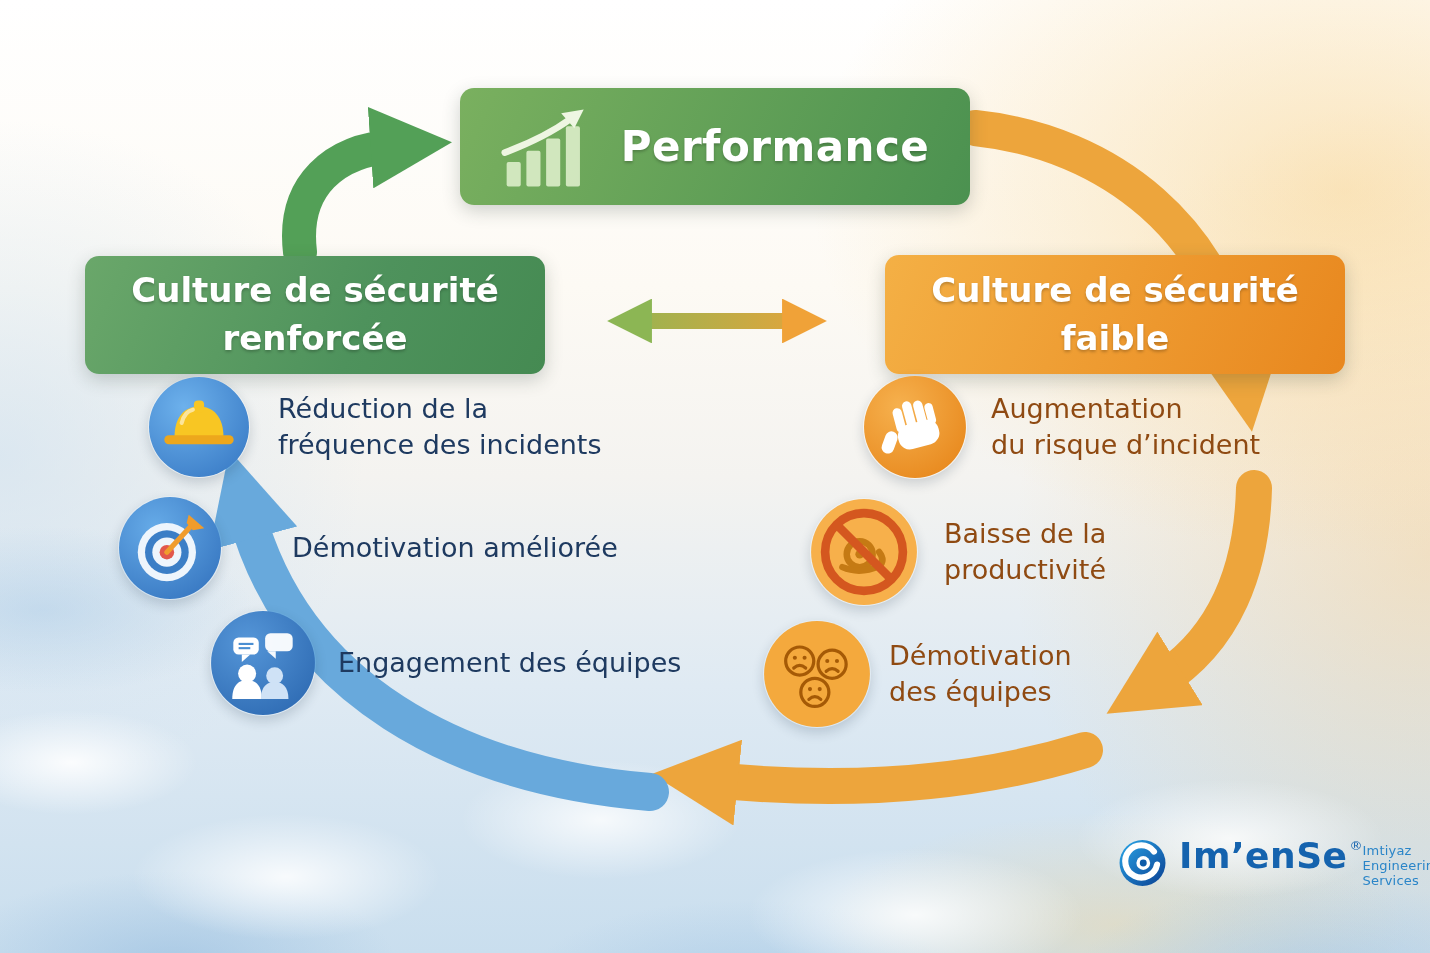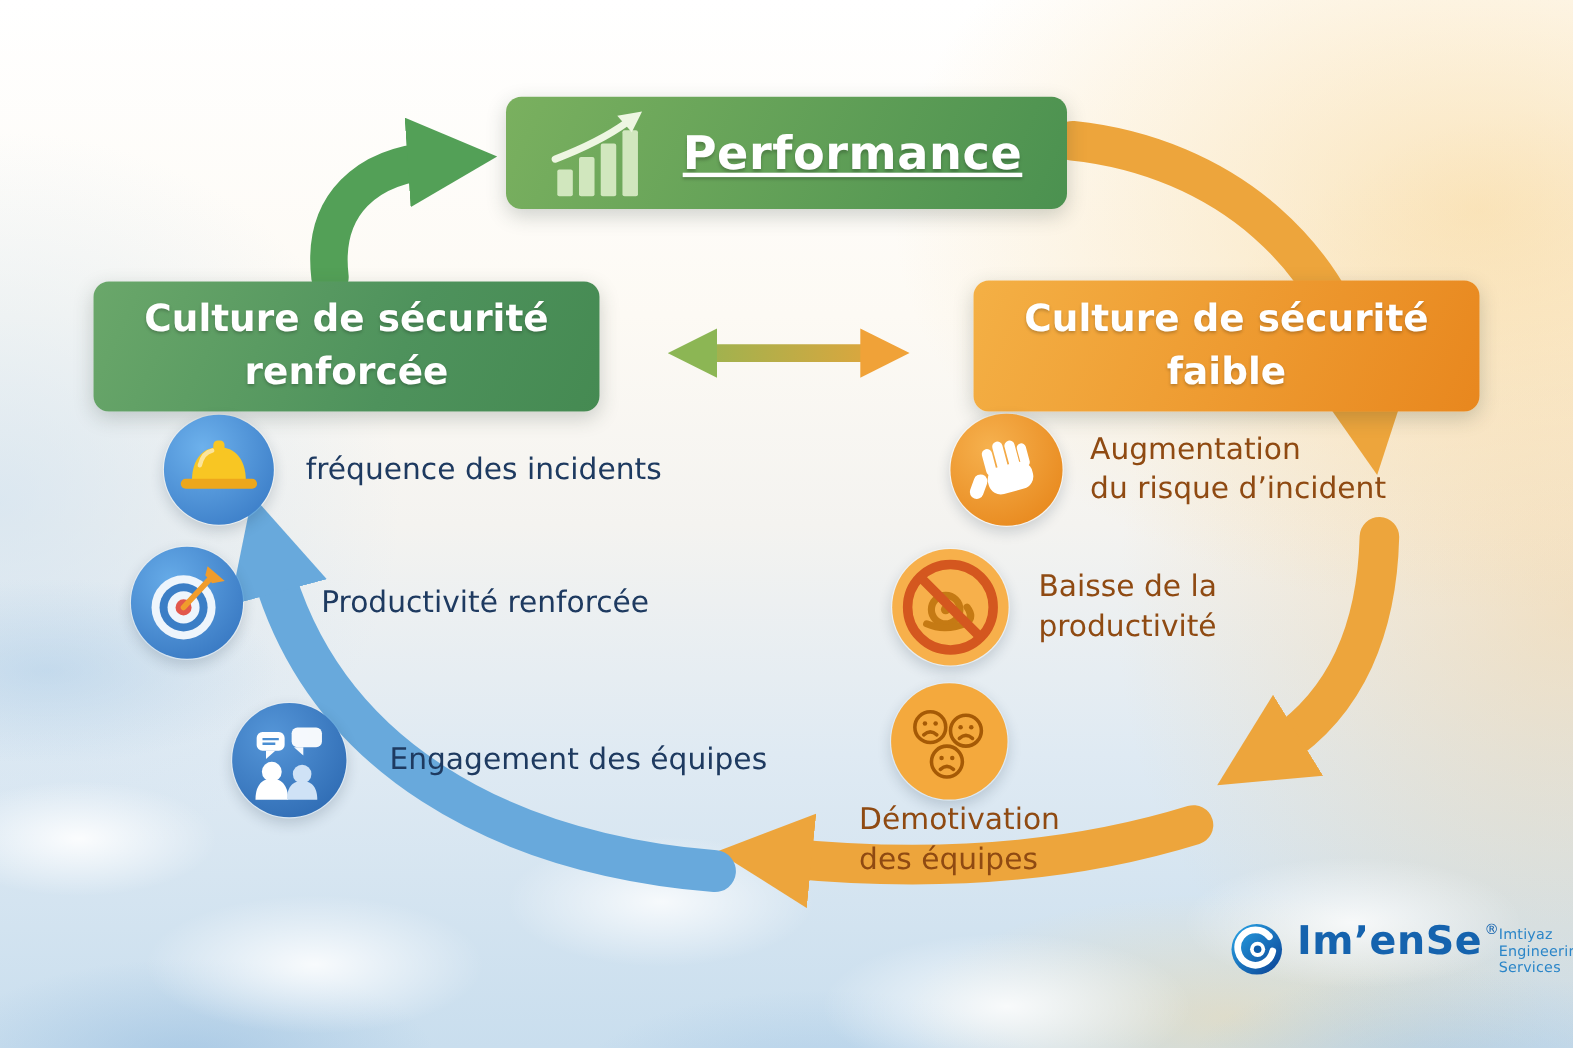--- a/index.html
+++ b/index.html
@@ -26,22 +26,22 @@
       radial-gradient(ellipse 320px 130px at 52% 104%, rgba(150,190,225,0.45), transparent 70%),
       radial-gradient(ellipse 340px 130px at 92% 102%, rgba(160,196,228,0.5), transparent 70%),
       radial-gradient(ellipse 420px 160px at 78% 97%, rgba(250,216,150,0.4), transparent 70%);
   }
 
   .arrows { position:absolute; left:0; top:0; z-index:1; pointer-events:none; }
 
   .box { position:absolute; z-index:2; display:flex; align-items:center; justify-content:center;
     border-radius:14px; box-shadow:0 6px 18px rgba(40,60,50,0.22); color:#ffffff;
     text-shadow:0 2px 3px rgba(0,0,0,0.22); }
-  .perf-box { left:460px; top:88px; width:510px; height:102px; gap:26px;
-    background:linear-gradient(115deg,#7ab05f 0%, #4b9150 100%);text-decoration:underline; }
+  .perf-box { left:460px; top:88px; width:510px; height:117px; gap:26px;
+    background:linear-gradient(115deg,#7ab05f 0%, #4b9150 100%); }
   .perf-label { font-size:42px; font-weight:bold; letter-spacing:0.5px; }
   .perf-icon { width:94px; height:80px; }
   .perf-icon svg { display:block; width:100%; height:100%; }
 
   .culture-box { flex-direction:column; font-size:34px; font-weight:bold; line-height:1.4; text-align:center;margin-top:17px; }
   .culture-box span { display:block; }
   .left-box { left:85px; top:239px; width:460px; height:118px;
     background:linear-gradient(115deg,#6aa76a 0%, #4e925c 60%, #458a52 100%); }
   .right-box { left:885px; top:238px; width:460px; height:119px;
     background:linear-gradient(115deg,#f4b045 0%, #e8871e 100%); }
@@ -134,20 +134,21 @@
             </radialGradient>
           </defs>
         <circle cx="50" cy="50" r="49" fill="url(#b1)"></circle>
         <path d="M26 60 C26 40 36 30 50 30 C64 30 74 40 74 60 Z" fill="#f8c623"></path>
         <rect x="45" y="24" width="10" height="12" rx="4" fill="#f8c623"></rect>
         <rect x="16" y="58" width="68" height="9" rx="4.5" fill="#eda71c"></rect>
         <path d="M33 46 C35 38 39 34 44 33" stroke="#ffffff" opacity="0.55" stroke-width="4" fill="none" stroke-linecap="round"></path>
       </svg>
     </span>
     <div class="item-text left-text" style="margin-left:28px;">
+      <span>Réduction de la</span>
       <span>fréquence des incidents</span>
     </div>
   </div>
 
   <div class="item" style="left:118px; top:496px;">
     <span class="icon-circle" style="width:104px;height:104px;">
       <svg viewBox="0 0 100 100">
         <defs>
             <radialGradient id="b2" cx="35%" cy="30%" r="80%">
           <stop offset="0" stop-color="#66abe8"></stop>
@@ -157,25 +158,25 @@
         <circle cx="50" cy="50" r="49" fill="url(#b2)"></circle>
         <circle cx="47" cy="54" r="28" fill="#eef5fc"></circle>
         <circle cx="47" cy="54" r="21" fill="#3b7ec6"></circle>
         <circle cx="47" cy="54" r="14" fill="#eef5fc"></circle>
         <circle cx="47" cy="54" r="7" fill="#e2574c"></circle>
         <path d="M47 54 L72 27" stroke="#f09c2c" stroke-width="5" stroke-linecap="round"></path>
         <path d="M68 18 L83 31 L72 33 L66 26 Z" fill="#f09c2c"></path>
       </svg>
     </span>
     <div class="item-text left-text" style="margin-left:70px;">
-      <span>Productivité renforcée</span>
-    </div>
-  </div>
-
-  <div class="item" style="left:210px; top:638px;gap:16px;">
+      <span>Démotivation améliorée</span>
+    </div>
+  </div>
+
+  <div class="item" style="left:210px; top:610px;">
     <span class="icon-circle" style="width:106px;height:106px;">
       <svg viewBox="0 0 100 100">
         <defs>
             <radialGradient id="b3" cx="35%" cy="30%" r="80%">
           <stop offset="0" stop-color="#5596d8"></stop>
               <stop offset="1" stop-color="#2f6cb4"></stop>
             </radialGradient>
           </defs>
         <circle cx="50" cy="50" r="49" fill="url(#b3)"></circle>
         <rect x="22" y="26" width="24" height="16" rx="5" fill="#ffffff"></rect>
@@ -231,21 +232,21 @@
         <circle cx="50" cy="50" r="36" fill="none" stroke="#d4571f" stroke-width="8"></circle>
         <line x1="25" y1="25" x2="75" y2="75" stroke="#d4571f" stroke-width="8" stroke-linecap="round"></line>
       </svg>
     </span>
     <div class="item-text right-text" style="margin-left:26px;">
       <span>Baisse de la</span>
       <span>productivité</span>
     </div>
   </div>
 
-  <div class="item" style="left:763px; top:620px;flex-direction:column;">
+  <div class="item" style="left:763px; top:620px;">
     <span class="icon-circle" style="width:108px;height:108px;">
       <svg viewBox="0 0 100 100">
         <circle cx="50" cy="50" r="49" fill="#f4a93d"></circle>
         <g stroke="#a55a06" fill="none" stroke-width="3" stroke-linecap="round">
           <circle cx="34" cy="38" r="13"></circle>
           <path d="M28.5 44.5 Q34 39.5 39.5 44.5"></path>
           <circle cx="64" cy="41" r="13"></circle>
           <path d="M58.5 47.5 Q64 42.5 69.5 47.5"></path>
           <circle cx="48" cy="67" r="13"></circle>
           <path d="M42.5 73.5 Q48 68.5 53.5 73.5"></path>

